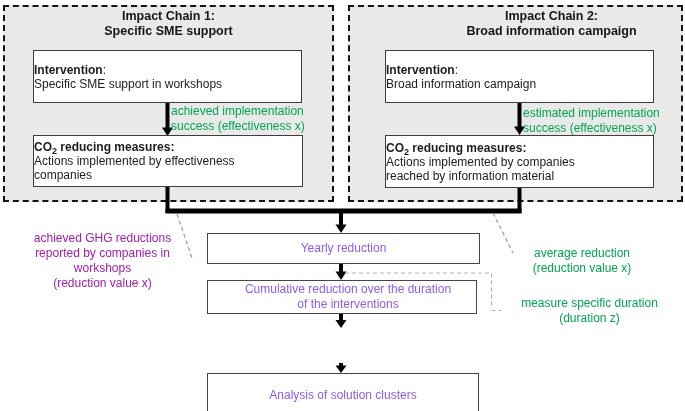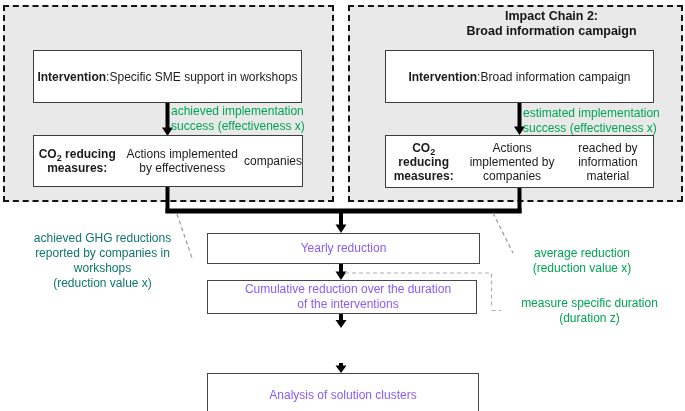--- a/index.html
+++ b/index.html
@@ -11,22 +11,22 @@
     position:absolute; background:#e9e9e9; border:2px dashed #141414;
     box-sizing:border-box;
   }
   .panel-title {
     position:absolute; text-align:center; font-weight:bold;
     font-size:12.5px; line-height:15px; color:#161616;
   }
   .panel-title span { display:block; }
   .wbox {
     position:absolute; background:#ffffff; border:1.5px solid #3d3d3d;
-    box-sizing:border-box; display:flex; 
-    justify-content:center; align-items:center; text-align:center;
+    box-sizing:border-box; display:flex; flex-direction:column;
+    justify-content:center; align-items:flex-start; text-align:center;
     font-size:12px; line-height:14px; color:#1c1c1c;
   }
   .wbox .head { font-weight:bold; }
   .wbox .head .colon { font-weight:normal; }
   .wbox sub { font-size:9px; line-height:0; }
   .wbox span.bline { display:block; }
   .flowbox {
     position:absolute; background:#ffffff; border:1.5px solid #464646;
     box-sizing:border-box; display:flex; flex-direction:column;
     justify-content:center; align-items:center; text-align:center;
@@ -45,20 +45,24 @@
   .wbox, .flowbox, .green { z-index:8; }
 </style>
 </head>
 <body>
 
 <div class="stage">
 
   <div class="panel" style="left: 3px; top: 5px; width: 331px; height: 197px; background: rgb(233, 233, 233);"></div>
   <div class="panel" style="left: 348px; top: 5px; width: 335px; height: 197px; background: rgb(233, 233, 233);"></div>
 
+  <div class="panel-title" style="left:3px; top:9px; width:331px;">
+    <span>Impact Chain 1:</span>
+    <span>Specific SME support</span>
+  </div>
   <div class="panel-title" style="left:348px; top:9px; width:335px;padding-left:36px;">
     <span>Impact Chain 2:</span>
     <span>Broad information campaign</span>
   </div>
 
   <div class="wbox" style="left:33px; top:50px; width:269px; height:53px;">
     <span class="head"><b>Intervention</b><span class="colon">:</span></span>
     <span class="bline">Specific SME support in workshops</span>
   </div>
   <div class="wbox" style="left:385px; top:50px; width:269px; height:53px;">
@@ -79,21 +83,21 @@
     <span class="head"><span>CO</span><sub>2</sub><span> reducing measures:</span></span>
     <span class="bline">Actions implemented by effectiveness</span>
     <span class="bline">companies</span>
   </div>
   <div class="wbox" style="left:385px; top:135px; width:269px; height:53px;">
     <span class="head"><span>CO</span><sub>2</sub><span> reducing measures:</span></span>
     <span class="bline">Actions implemented by companies</span>
     <span class="bline">reached by information material</span>
   </div>
 
-  <div class="green centered" style="left: 15px; top: 231px; width: 175px; color: #0f766e;">
+  <div class="green centered" style="left: 15px; top: 231px; width: 175px; color: #a21caf;">
     <span>achieved GHG reductions</span>
     <span>reported by companies in</span>
     <span>workshops</span>
     <span>(reduction value x)</span>
   </div>
   <div class="green centered" style="left: 521px; top: 246px; width: 122px; color: rgb(0, 166, 81);">
     <span>average reduction</span>
     <span>(reduction value x)</span>
   </div>
   <div class="green centered" style="left: 507px; top: 296px; width: 165px; color: rgb(0, 166, 81);">

